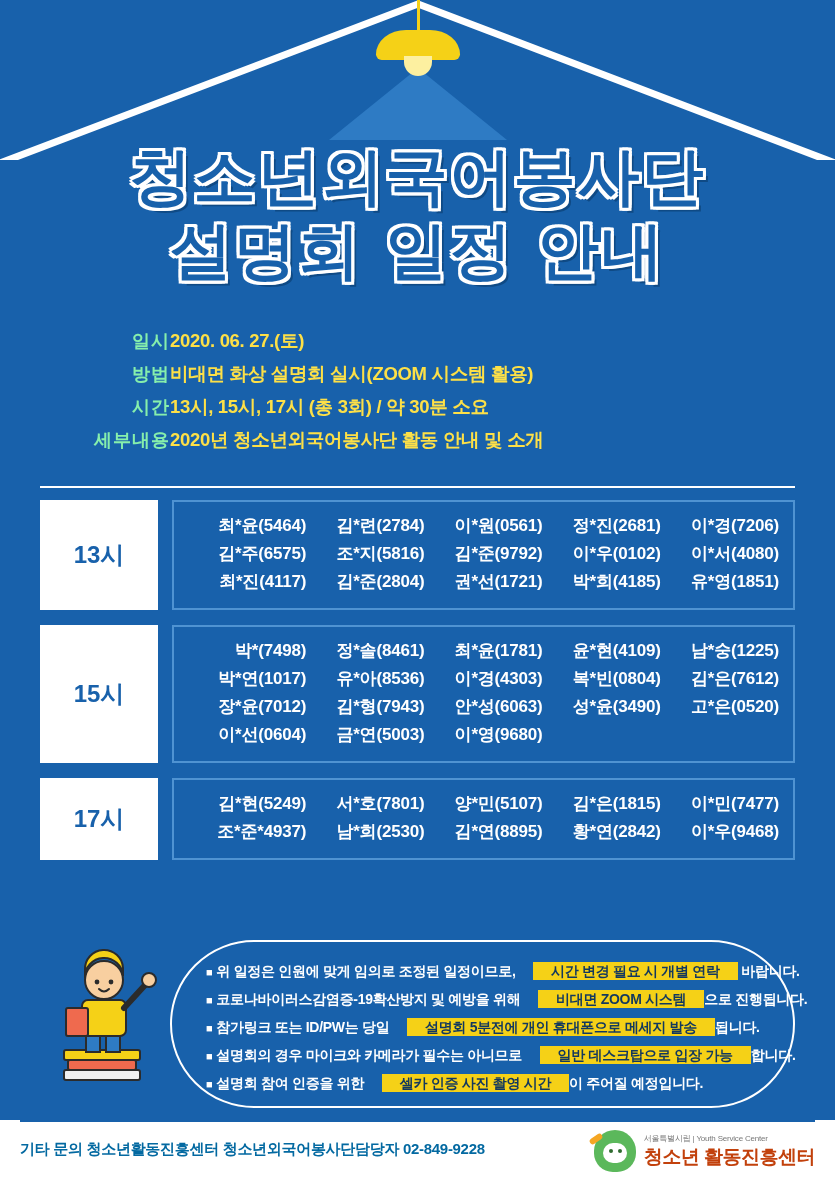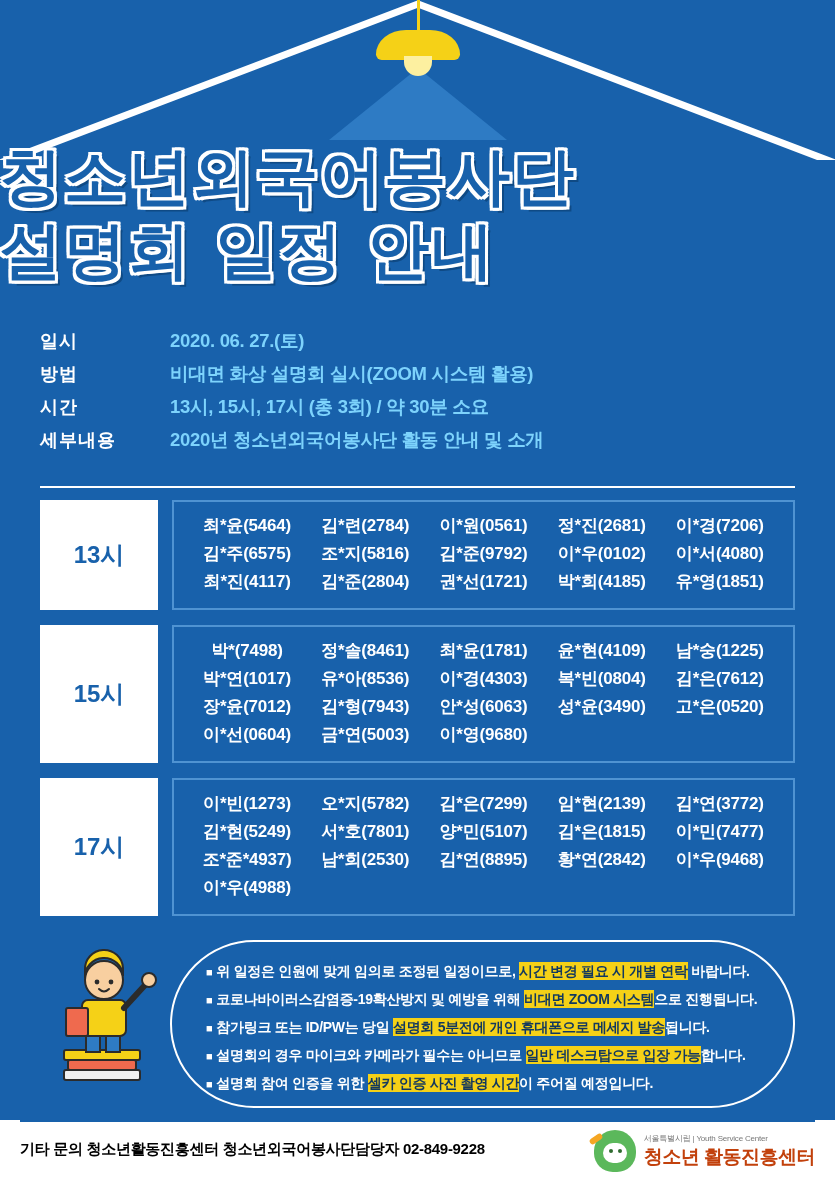--- a/index.html
+++ b/index.html
@@ -69,21 +69,21 @@
     border-right: 89px solid transparent;
     border-bottom: 72px solid #2e7bc4;
   }
 
   
   .title-block {
     position: absolute;
     top: 140px;
     left: 0;
     width: 835px;
-    text-align: left;
+    text-align: center;
   }
   .title-line {
     font-family: "DejaVu Sans", sans-serif;
     font-weight: bold;
     font-size: 62px;
     letter-spacing: 2px;
     color: #1861ab;
     -webkit-text-stroke: 0px;
     text-shadow:
       3px 0 0 #fff, -3px 0 0 #fff, 0 3px 0 #fff, 0 -3px 0 #fff,
@@ -100,28 +100,28 @@
     left: 40px;
     width: 755px;
   }
   .info-row {
     display: flex;
     align-items: baseline;
     height: 33px;
   }
   .info-label {
     width: 130px;
-    text-align: left;
-    color: #ffffff;
+    text-align: right;
+    color: #86efac;
     font-weight: bold;
     font-size: 18px;
     letter-spacing: 1px;
   }
   .info-value {
-    color: #7dd3fc;
+    color: #fde047;
     font-weight: bold;
     font-size: 18.5px;
     letter-spacing: -0.3px;
   }
   .info-rule {
     position: absolute;
     top: 158px;
     left: 0;
     width: 755px;
     height: 2px;
@@ -160,21 +160,21 @@
   .name-row {
     display: flex;
     color: #ffffff;
     font-size: 17px;
     font-weight: bold;
     line-height: 28px;
     letter-spacing: -0.2px;
   }
   .name-cell {
     width: 20%;
-    text-align: center;
+    text-align: right;
   }
 
   
   .notes-wrap {
     position: absolute;
     top: 940px;
     left: 40px;
     width: 755px;
     height: 180px;
   }
@@ -198,21 +198,22 @@
     white-space: nowrap;
   }
   .note .bullet {
     color: #ffffff;
     font-size: 11px;
     margin-right: 4px;
   }
   .hl {
     background: #f5d117;
     color: #12385f;
-    padding: 1px 0;
+    padding: 1px 18px;
+    margin-left: 14px;
   }
 
   
   .character {
     position: absolute;
     left: 10px;
     top: 8px;
     width: 120px;
     height: 150px;
   }
@@ -231,21 +232,21 @@
     left: 20px;
     top: 0;
     width: 795px;
     height: 2px;
     background: #1861ab;
   }
   .footer-text {
     position: absolute;
     left: 20px;
     top: 20px;
-    color: #000000;
+    color: #0369a1;
     font-size: 15px;
     font-weight: bold;
     letter-spacing: -0.3px;
     text-align: right;
   }
   .footer-logo {
     position: absolute;
     right: 20px;
     top: 10px;
     display: flex;
@@ -399,46 +400,32 @@
           <div class="name-cell"></div>
           <div class="name-cell"></div>
         </div>
       </div>
     </div>
 
     <div class="session">
       <div class="session-time">17시</div>
       <div class="session-names">
         <div class="name-row">
-          <div class="name-cell">이*빈(1273)</div>
-          <div class="name-cell">오*지(5782)</div>
-          <div class="name-cell">김*은(7299)</div>
-          <div class="name-cell">임*현(2139)</div>
-          <div class="name-cell">김*연(3772)</div>
-        </div>
-        <div class="name-row">
           <div class="name-cell">김*현(5249)</div>
           <div class="name-cell">서*호(7801)</div>
           <div class="name-cell">양*민(5107)</div>
           <div class="name-cell">김*은(1815)</div>
           <div class="name-cell">이*민(7477)</div>
         </div>
         <div class="name-row">
           <div class="name-cell">조*준*4937)</div>
           <div class="name-cell">남*희(2530)</div>
           <div class="name-cell">김*연(8895)</div>
           <div class="name-cell">황*연(2842)</div>
           <div class="name-cell">이*우(9468)</div>
-        </div>
-        <div class="name-row">
-          <div class="name-cell">이*우(4988)</div>
-          <div class="name-cell"></div>
-          <div class="name-cell"></div>
-          <div class="name-cell"></div>
-          <div class="name-cell"></div>
         </div>
       </div>
     </div>
 
   </div>
 
   <div class="notes-wrap">
 
     <svg class="character" viewBox="0 0 120 150" xmlns="http://www.w3.org/2000/svg">
 

